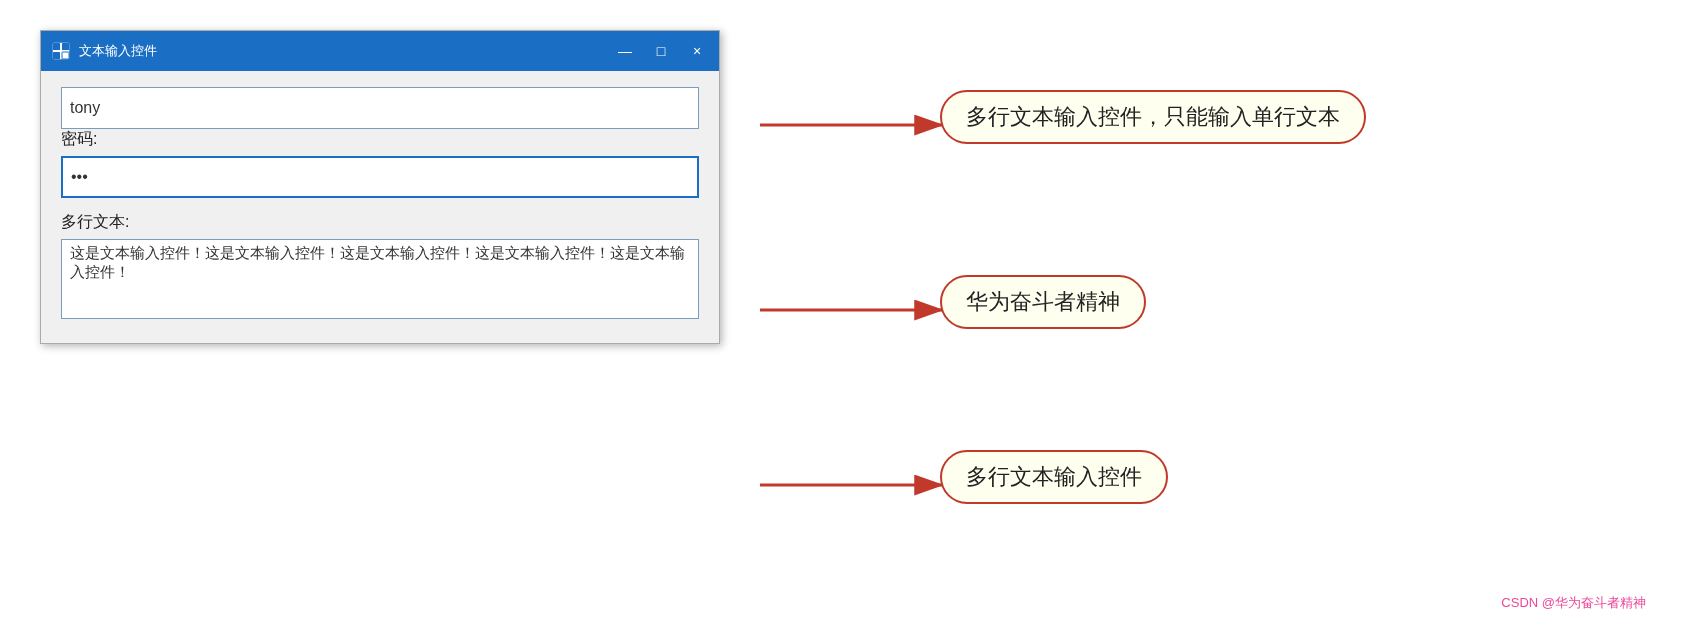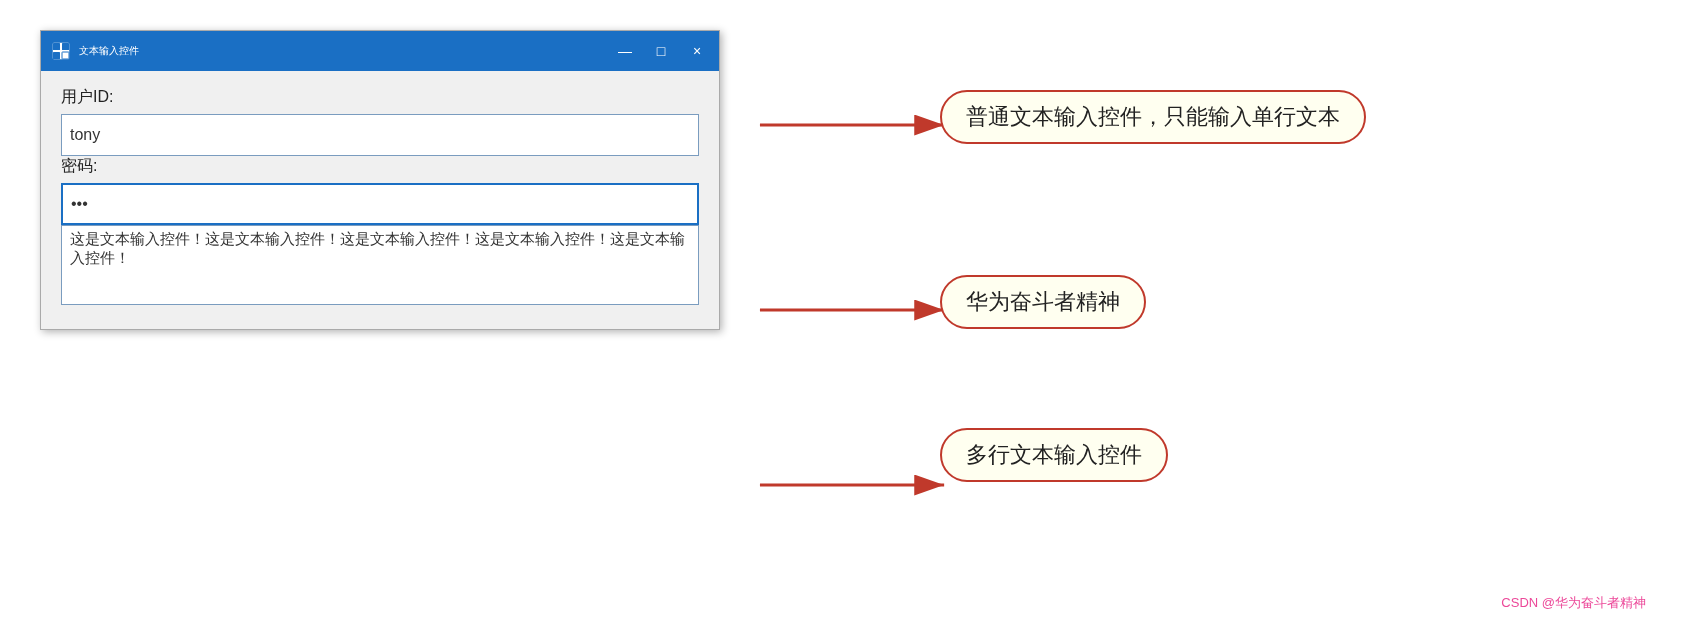--- a/index.html
+++ b/index.html
@@ -43,21 +43,21 @@
       justify-content: center;
     }
 
     .title-bar-icon svg {
       width: 18px;
       height: 18px;
     }
 
     .title-bar-text {
       flex: 1;
-      font-size: 10px;
+      font-size: 13px;
       font-family: Liberation Mono, monospace;
     }
 
     .title-bar-controls {
       display: flex;
       gap: 12px;
       font-size: 16px;
     }
 
     .title-bar-btn {
@@ -189,26 +189,26 @@
         </svg>
       </div>
       <span class="title-bar-text">文本输入控件</span>
       <div class="title-bar-controls">
         <span class="title-bar-btn">—</span>
         <span class="title-bar-btn">□</span>
         <span class="title-bar-btn">×</span>
       </div>
     </div>
     <div class="window-body">
-      <div class="field-label">用户ID:</div>
       <input class="text-input" type="text" value="tony" style="">
 
       <div class="field-label" style="margin-top:0;">密码:</div>
       <input class="password-input" type="password" value="123" style="">
 
+      <div class="field-label" style="margin-top:14px;">多行文本:</div>
       <textarea class="multiline-input" style="">这是文本输入控件！这是文本输入控件！这是文本输入控件！这是文本输入控件！这是文本输入控件！</textarea>
     </div>
   </div>
 
   <div class="annotations-area">
     <svg class="arrows-svg" viewBox="0 0 900 570" preserveAspectRatio="none" style="position:absolute;top:0;left:0;width:100%;height:100%;pointer-events:none;">
 
       <defs>
         <marker id="arrowhead" markerWidth="10" markerHeight="7" refX="10" refY="3.5" orient="auto">
           <polygon points="0 0, 10 3.5, 0 7" fill="#c0392b"></polygon>
@@ -216,26 +216,26 @@
       </defs>
 
       <line x1="10" y1="95" x2="195" y2="95" stroke="#c0392b" stroke-width="3" marker-end="url(#arrowhead)"></line>
 
       <line x1="10" y1="280" x2="195" y2="280" stroke="#c0392b" stroke-width="3" marker-end="url(#arrowhead)"></line>
 
       <line x1="10" y1="455" x2="195" y2="455" stroke="#c0392b" stroke-width="3" marker-end="url(#arrowhead)"></line>
     </svg>
 
     <div class="annotation-bubble" style="top: 60px; left: 190px;">
-      <span>普通文本输入控件，只能输入单行文本</span>
+      <span>多行文本输入控件，只能输入单行文本</span>
     </div>
 
     <div class="annotation-bubble" style="top: 245px; left: 190px;">
       <span>华为奋斗者精神</span>
     </div>
 
-    <div class="annotation-bubble" style="top: 398px; left: 190px;">
+    <div class="annotation-bubble" style="top: 420px; left: 190px;">
       <span>多行文本输入控件</span>
     </div>
   </div>
 </div>
 
 <div class="watermark">CSDN @华为奋斗者精神</div>
 
 </body></html>

